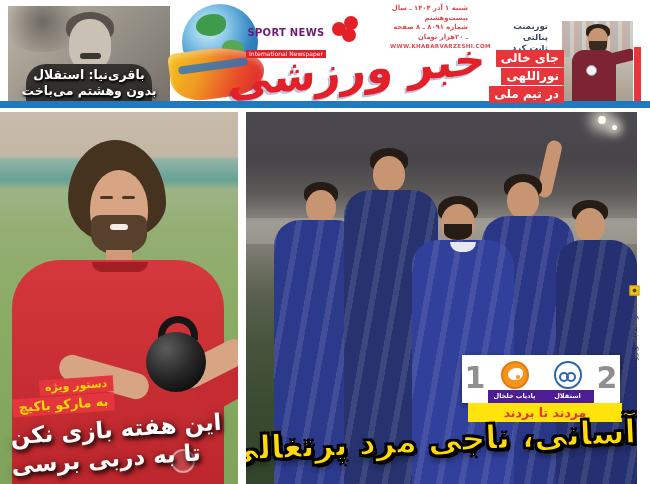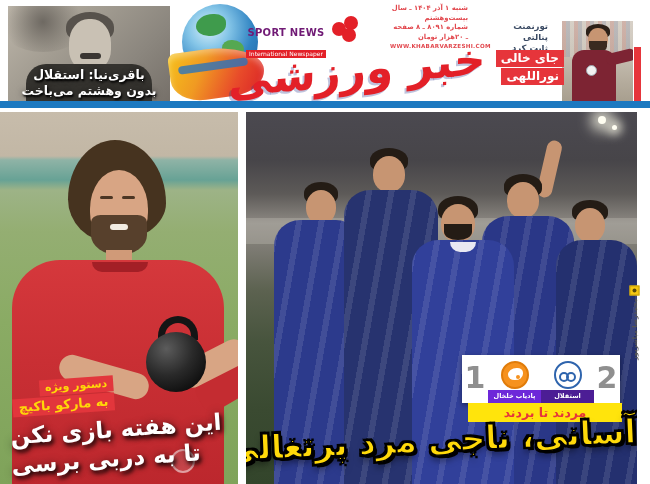--- a/index.html
+++ b/index.html
@@ -154,21 +154,21 @@
   .sb-team{width:53px;display:flex;flex-direction:column;align-items:center;justify-content:flex-end;}
   .sb-logo{width:28px;height:28px;border-radius:50%;margin:2px auto 1px;position:relative;}
   .sb-logo.orange{background:#f6921e;border:2px solid #e07c0a;}
   .sb-logo.orange .blob{position:absolute;left:5px;top:5px;width:15px;height:12px;border-radius:60% 40% 55% 45%;background:#fff;}
   .sb-logo.orange .dot{position:absolute;left:13px;top:12px;width:4px;height:4px;border-radius:50%;background:#f6921e;}
   .sb-logo.blue{background:#fff;border:2px solid #2e64ad;}
   .sb-logo.blue .r1,.sb-logo.blue .r2{position:absolute;top:9px;width:10px;height:10px;border:2px solid #2e64ad;border-radius:50%;}
   .sb-logo.blue .r1{left:3px;} .sb-logo.blue .r2{left:10px;}
   .sb-band{width:100%;height:13px;font-size:6.5px;line-height:13px;font-weight:800;color:#fff;
     text-align:center;direction:rtl;white-space:nowrap;overflow:hidden;}
-  .sb-band.orange{background:#6d28d9;}
+  .sb-band.orange{background:#4c1d95;}
   .sb-band.blue{background:#4c1d95;}
   .strip{left:222px;top:291px;width:154px;height:19px;background:#ffe40c;color:#e6353b;
     font-size:12.5px;line-height:19px;font-weight:800;text-align:center;direction:rtl;z-index:4;}
 
   .main-head{left:2px;top:308px;width:388px;transform:rotate(-2.5deg);direction:rtl;text-align:center;
     color:#ffd90a;font-weight:900;font-size:33px;white-space:nowrap;z-index:5;
     -webkit-text-stroke:1.4px #000;
     text-shadow:3px 3px 0 #000,-2px -2px 0 #000,2px -2px 0 #000,-2px 2px 0 #000,0 5px 7px rgba(0,0,0,.55);}
 
   
@@ -224,20 +224,21 @@
   </div>
 
   <div class="abs kicker-nav">
     <div>تورنمنت پنالتی</div>
     <div>ثابت کرد</div>
   </div>
 
   <div class="abs red-stack">
     <span>جای خالی</span>
     <span>نوراللهی</span>
+    <span>در تیم ملی</span>
   </div>
 
   <div class="abs tr-photo">
     <div class="abs tr-crowd"></div>
     <div class="abs tr-hair"></div>
     <div class="abs tr-face"></div>
     <div class="abs tr-beard"></div>
     <div class="abs tr-torso"></div>
     <div class="abs tr-arm"></div>
     <div class="abs tr-vw"></div>

